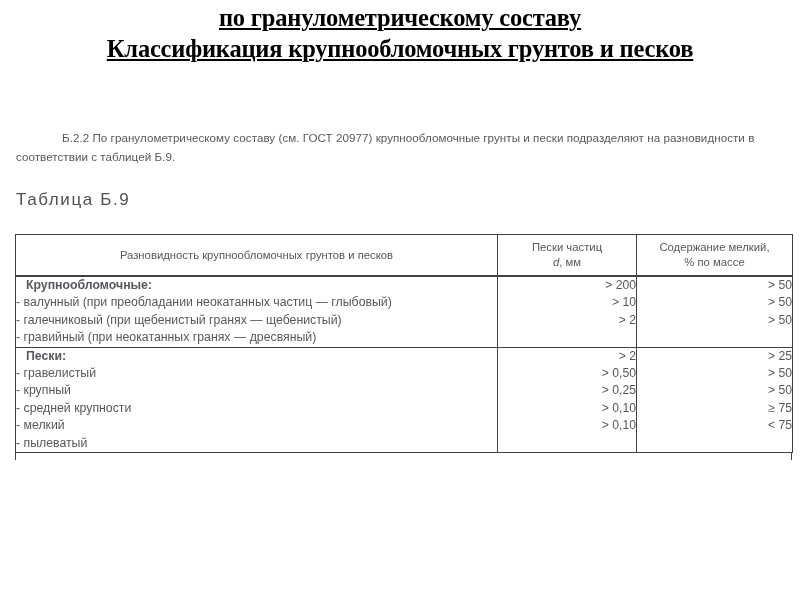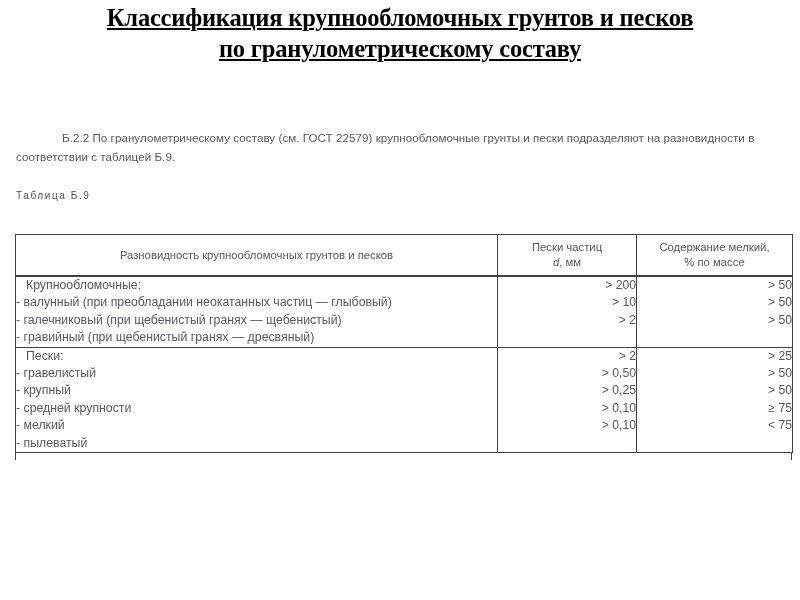--- a/index.html
+++ b/index.html
@@ -57,21 +57,21 @@
     line-height: 19px;
     text-indent: 46px;
     color: #56595d;
     text-align: left;
     letter-spacing: 0.05px;
   }
   #table-caption {
     position: absolute;
     left: 16px;
     top: 62px;
-    font-size: 10px;
+    font-size: 17px;
     letter-spacing: 1.6px;
     color: #4e5155;
   }
 
   
   #table-wrap {
     position: absolute;
     left: 15px;
     top: 222px;
     width: 777px;
@@ -111,20 +111,21 @@
 
   td.desc {
     padding: 6px 0 7px 22px;
     font-size: 12.3px;
     line-height: 17.4px;
     text-align: left;
   }
   td.desc .grp-head {
     display: block;
     padding-left: 10px;
+    font-weight: bold;
   }
   td.desc .itm {
     display: block;
   }
   td.num {
     text-align: right;
     font-size: 12.2px;
     line-height: 17.4px;
     padding: 6px 0 7px 0;
   }
@@ -150,27 +151,27 @@
     height: 8px;
     width: 777px;
   }
 </style>
 </head>
 <body>
 
 <div id="slide">
 
   <div id="title-block">
+    <div class="title-line"><span>по гранулометрическому составу</span></div>
     <div class="title-line"><span>Классификация крупнообломочных грунтов и песков</span></div>
-    <div class="title-line"><span>по гранулометрическому составу</span></div>
   </div>
 
   <div id="doc">
 
-    <div id="paragraph">Б.2.2 По гранулометрическому составу (см. ГОСТ 22579) крупнообломочные грунты и пески подразделяют на разновидности в соответствии с таблицей Б.9.</div>
+    <div id="paragraph">Б.2.2 По гранулометрическому составу (см. ГОСТ 20977) крупнообломочные грунты и пески подразделяют на разновидности в соответствии с таблицей Б.9.</div>
 
     <div id="table-caption">Таблица Б.9</div>
 
   </div>
 
   <div id="table-wrap">
     <table class="gost">
       <colgroup>
         <col class="c1">
           <col class="c2">
@@ -189,21 +190,21 @@
           </th>
         </tr>
       </thead>
       <tbody>
 
         <tr>
           <td class="desc">
             <span class="grp-head">Крупнообломочные:</span>
             <span class="itm">- валунный (при преобладании неокатанных частиц — глыбовый)</span>
             <span class="itm">- галечниковый (при щебенистый гранях — щебенистый)</span>
-            <span class="itm">- гравийный (при щебенистый гранях — дресвяный)</span>
+            <span class="itm">- гравийный (при неокатанных гранях — дресвяный)</span>
           </td>
           <td class="num pad-top-1">
             <span class="itm">&gt; 200</span>
             <span class="itm">&gt; 10</span>
             <span class="itm">&gt; 2</span>
           </td>
           <td class="num pad-top-1">
             <span class="itm">&gt; 50</span>
             <span class="itm">&gt; 50</span>
             <span class="itm">&gt; 50</span>

